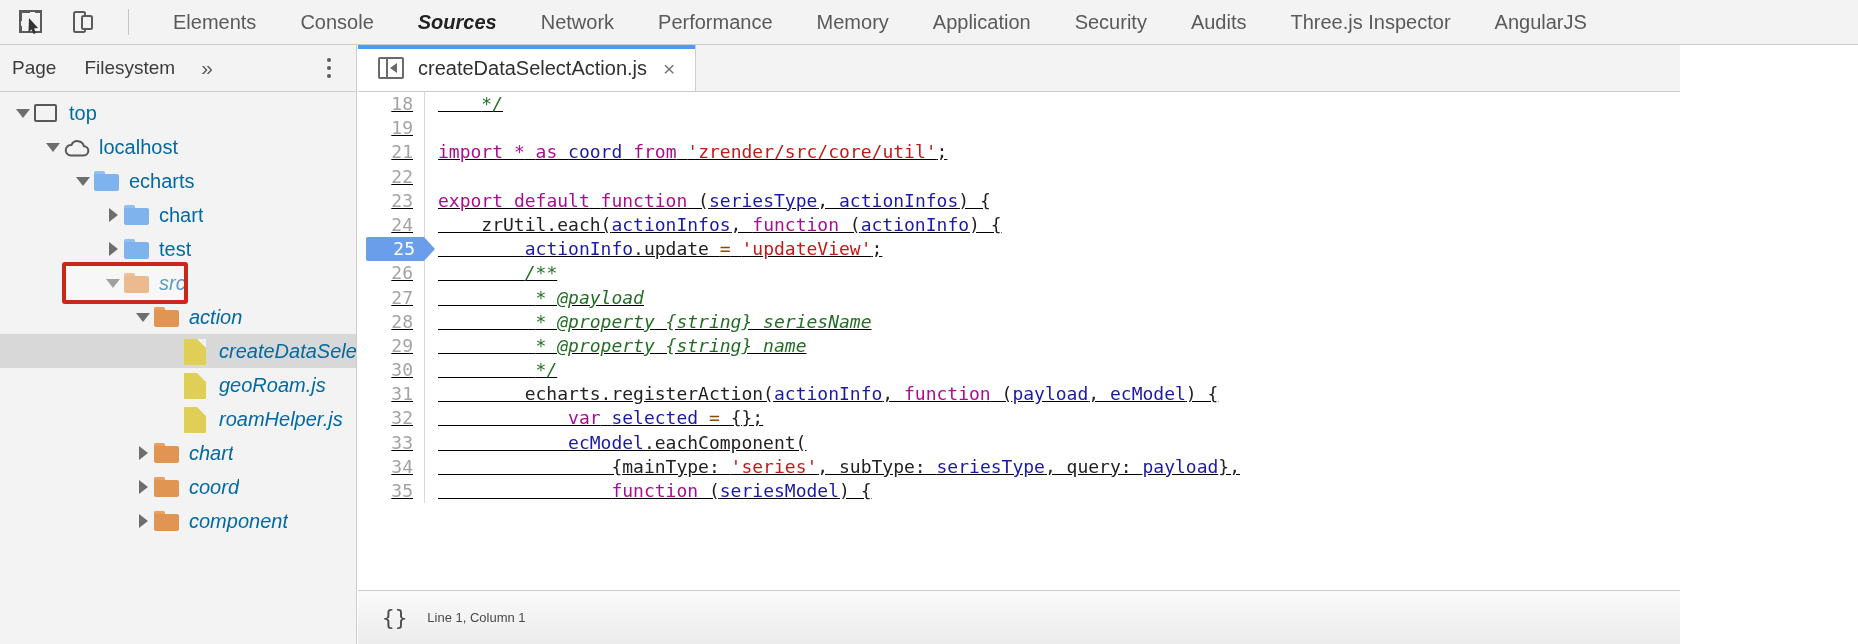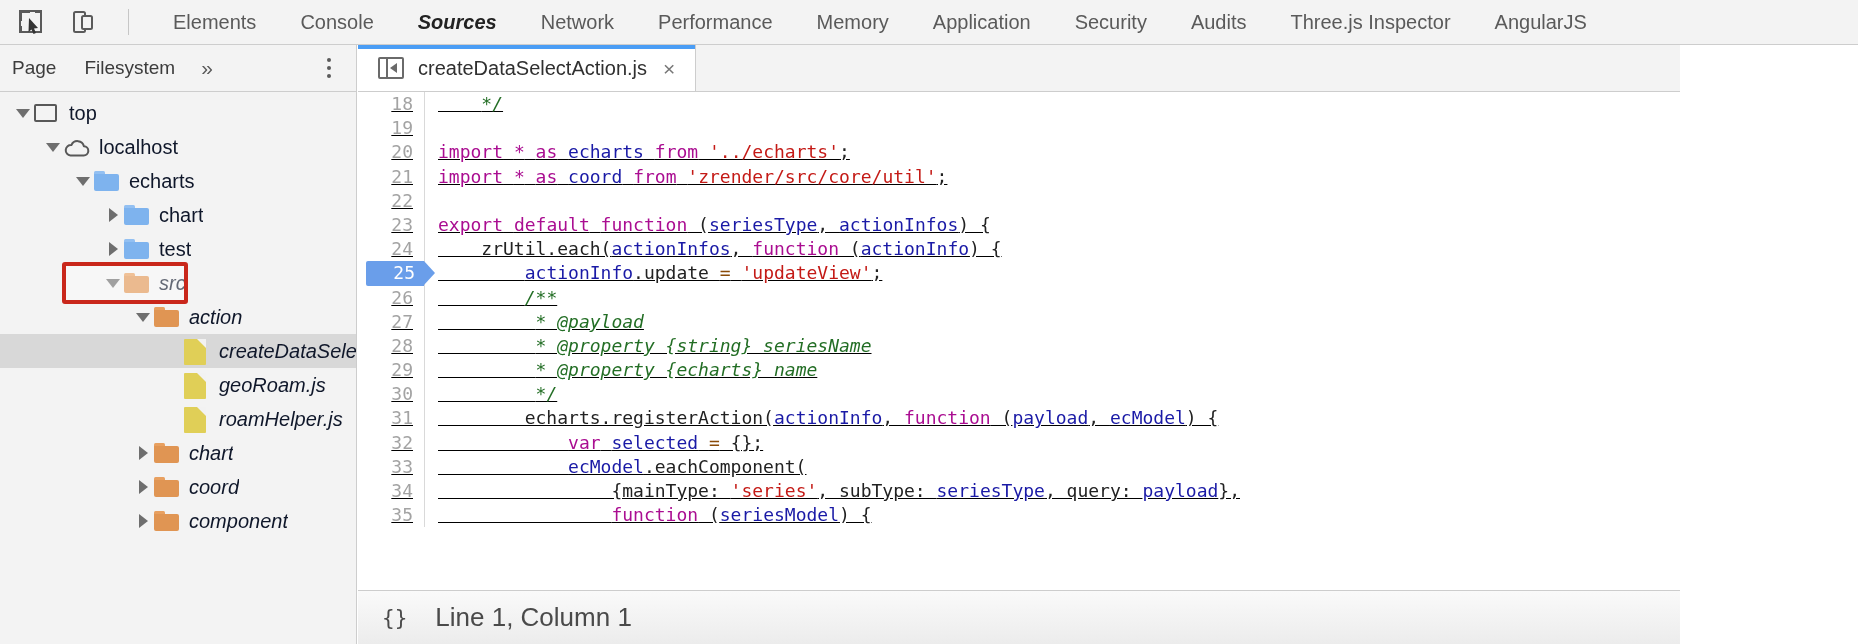--- a/index.html
+++ b/index.html
@@ -47,21 +47,21 @@
     position: absolute; right: 16px; top: 50%; transform: translateY(-50%);
     width: 22px; height: 26px; display: flex; flex-direction: column;
     align-items: center; justify-content: center; gap: 4px; cursor: pointer;
   }
   .sb-menu i { width: 4px; height: 4px; border-radius: 50%; background: #5a5a5a; display: block; }
 
   
   .tree { position: absolute; left: 0; top: 47px; right: 0; bottom: 0; overflow: hidden; padding-top: 4px; }
   .tree-row {
     position: relative; display: flex; align-items: center; height: 34px;
-    font-size: 20px; color: #0f172a; font-style: italic; cursor: pointer; white-space: nowrap;
+    font-size: 20px; color: #0369a1; font-style: italic; cursor: pointer; white-space: nowrap;
   }
   .tree-row.selected { background: #d8d8d8; }
   .tree-row.plain { font-style: normal; }
   .twisty {
     width: 22px; height: 22px; flex: 0 0 22px; display: flex;
     align-items: center; justify-content: center; cursor: pointer;
   }
   .twisty.empty { visibility: hidden; }
   .tri-down { width: 0; height: 0; border-left: 7px solid transparent; border-right: 7px solid transparent; border-top: 9px solid #6e6e6e; }
   .tri-right { width: 0; height: 0; border-top: 7px solid transparent; border-bottom: 7px solid transparent; border-left: 9px solid #6e6e6e; }
@@ -136,21 +136,21 @@
   .cm { color: #236e25; font-style: italic; } 
   .op { color: #8a4b08; }      
   .pl { color: #222; }         
 
   .status-bar {
     position: absolute; left: 0; right: 0; bottom: 0; height: 54px;
     background: linear-gradient(#fafafa,#ececec);
     border-top: 1px solid #cdcdcd; display: flex; align-items: center; gap: 20px; padding-left: 24px;
   }
   .braces { font-family: "DejaVu Sans Mono", monospace; font-size: 21px; color: #4a4a4a; cursor: pointer; }
-  .status-text { font-size: 26px; color: #4a4a4a; margin-left: 8px; }
+  .status-text { font-size: 13px; color: #4a4a4a; }
 </style>
 </head>
 <body>
 
 <div id="app">
 
   <div class="topbar">
     <div class="tool-icons">
       <div class="tool-icon">
         <svg width="26" height="26" viewBox="0 0 26 26">
@@ -377,25 +377,20 @@
             <div class="gutter">18</div>
             <div class="gutter-sep"></div>
             <div class="ctext"><span class="pl">    </span><span class="cm">*/</span></div>
           </div>
           <div class="cline">
             <div class="gutter">19</div>
             <div class="gutter-sep"></div>
             <div class="ctext"></div>
           </div>
           <div class="cline">
-            <div class="gutter">20</div>
-            <div class="gutter-sep"></div>
-            <div class="ctext"><span class="k">import</span><span class="pl"> </span><span class="k">*</span><span class="pl"> </span><span class="k">as</span><span class="pl"> </span><span class="id">echarts</span><span class="pl"> </span><span class="k">from</span><span class="pl"> </span><span class="st">'../echarts'</span><span class="pl">;</span></div>
-          </div>
-          <div class="cline">
             <div class="gutter">21</div>
             <div class="gutter-sep"></div>
             <div class="ctext"><span class="k">import</span><span class="pl"> </span><span class="k">*</span><span class="pl"> </span><span class="k">as</span><span class="pl"> </span><span class="id">coord</span><span class="pl"> </span><span class="k">from</span><span class="pl"> </span><span class="st">'zrender/src/core/util'</span><span class="pl">;</span></div>
           </div>
           <div class="cline">
             <div class="gutter">22</div>
             <div class="gutter-sep"></div>
             <div class="ctext"></div>
           </div>
           <div class="cline">
@@ -426,21 +421,21 @@
             <div class="ctext"><span class="pl">         </span><span class="cm">* @payload</span></div>
           </div>
           <div class="cline">
             <div class="gutter">28</div>
             <div class="gutter-sep"></div>
             <div class="ctext"><span class="pl">         </span><span class="cm">* @property {string} seriesName</span></div>
           </div>
           <div class="cline">
             <div class="gutter">29</div>
             <div class="gutter-sep"></div>
-            <div class="ctext"><span class="pl">         </span><span class="cm">* @property {echarts} name</span></div>
+            <div class="ctext"><span class="pl">         </span><span class="cm">* @property {string} name</span></div>
           </div>
           <div class="cline">
             <div class="gutter">30</div>
             <div class="gutter-sep"></div>
             <div class="ctext"><span class="pl">         </span><span class="cm">*/</span></div>
           </div>
           <div class="cline">
             <div class="gutter">31</div>
             <div class="gutter-sep"></div>
             <div class="ctext"><span class="pl">        echarts.registerAction(</span><span class="id">actionInfo</span><span class="pl">, </span><span class="k">function</span><span class="pl"> (</span><span class="id">payload</span><span class="pl">, </span><span class="id">ecModel</span><span class="pl">) {</span></div>

